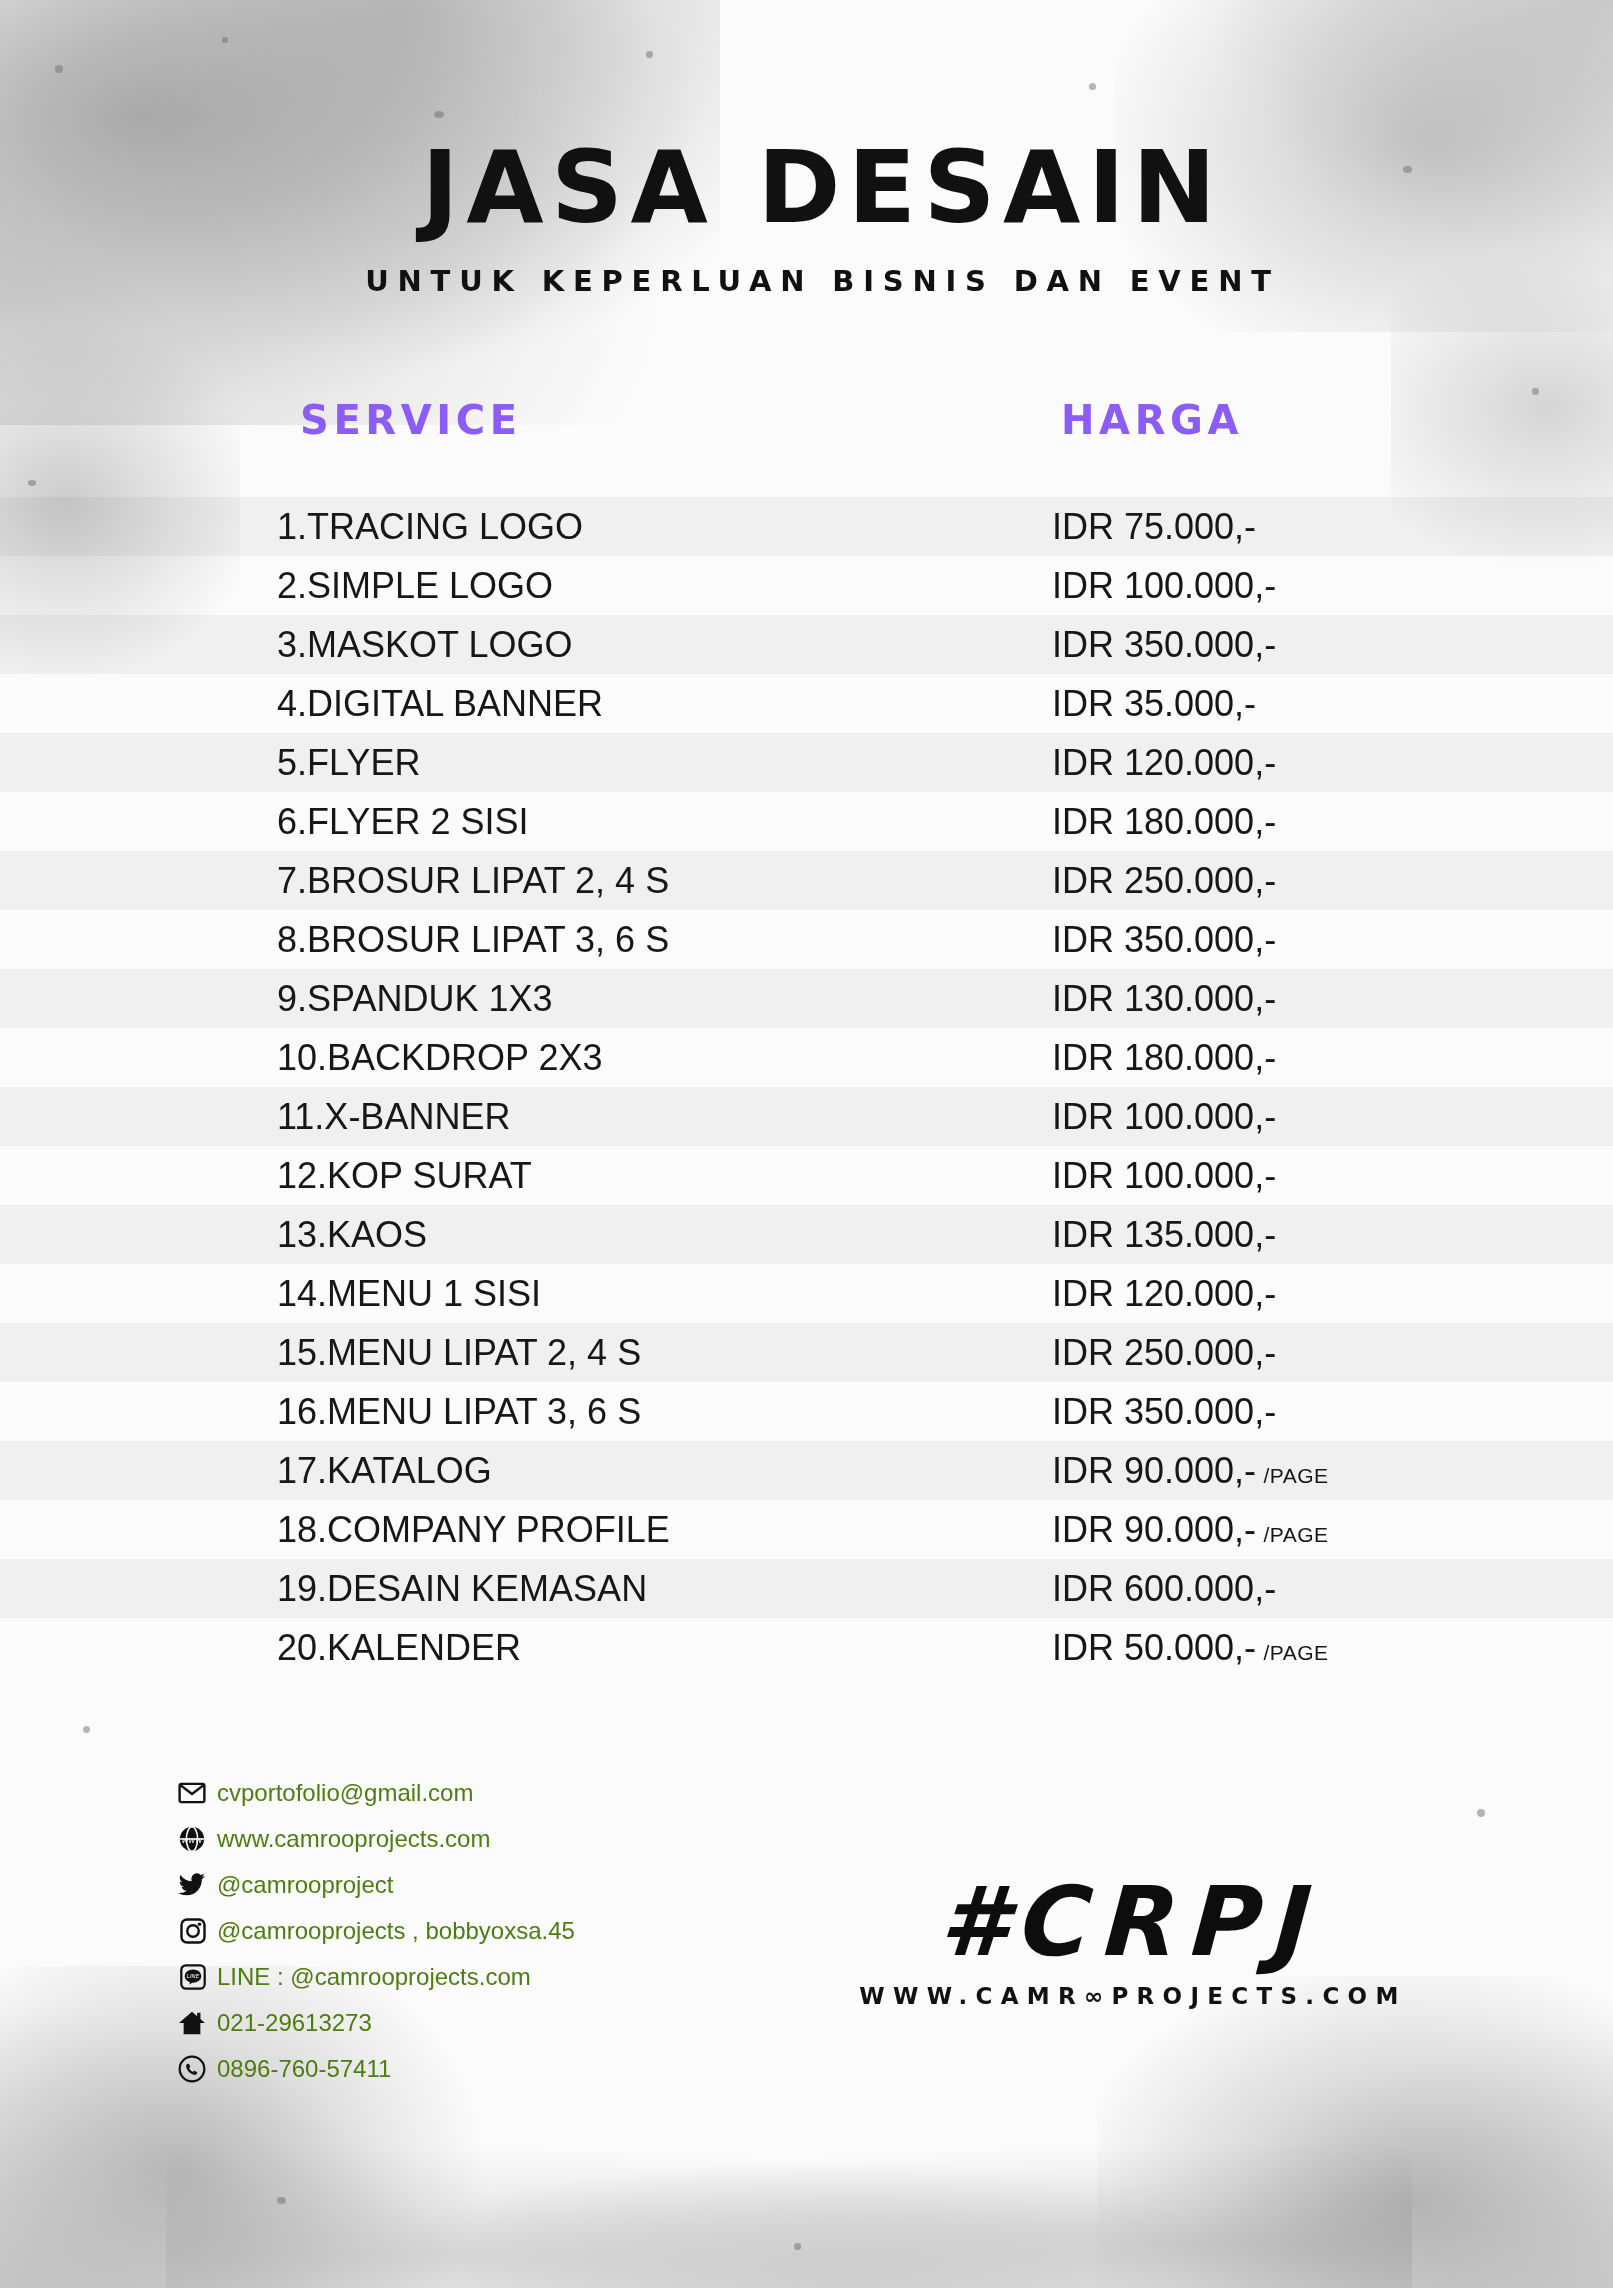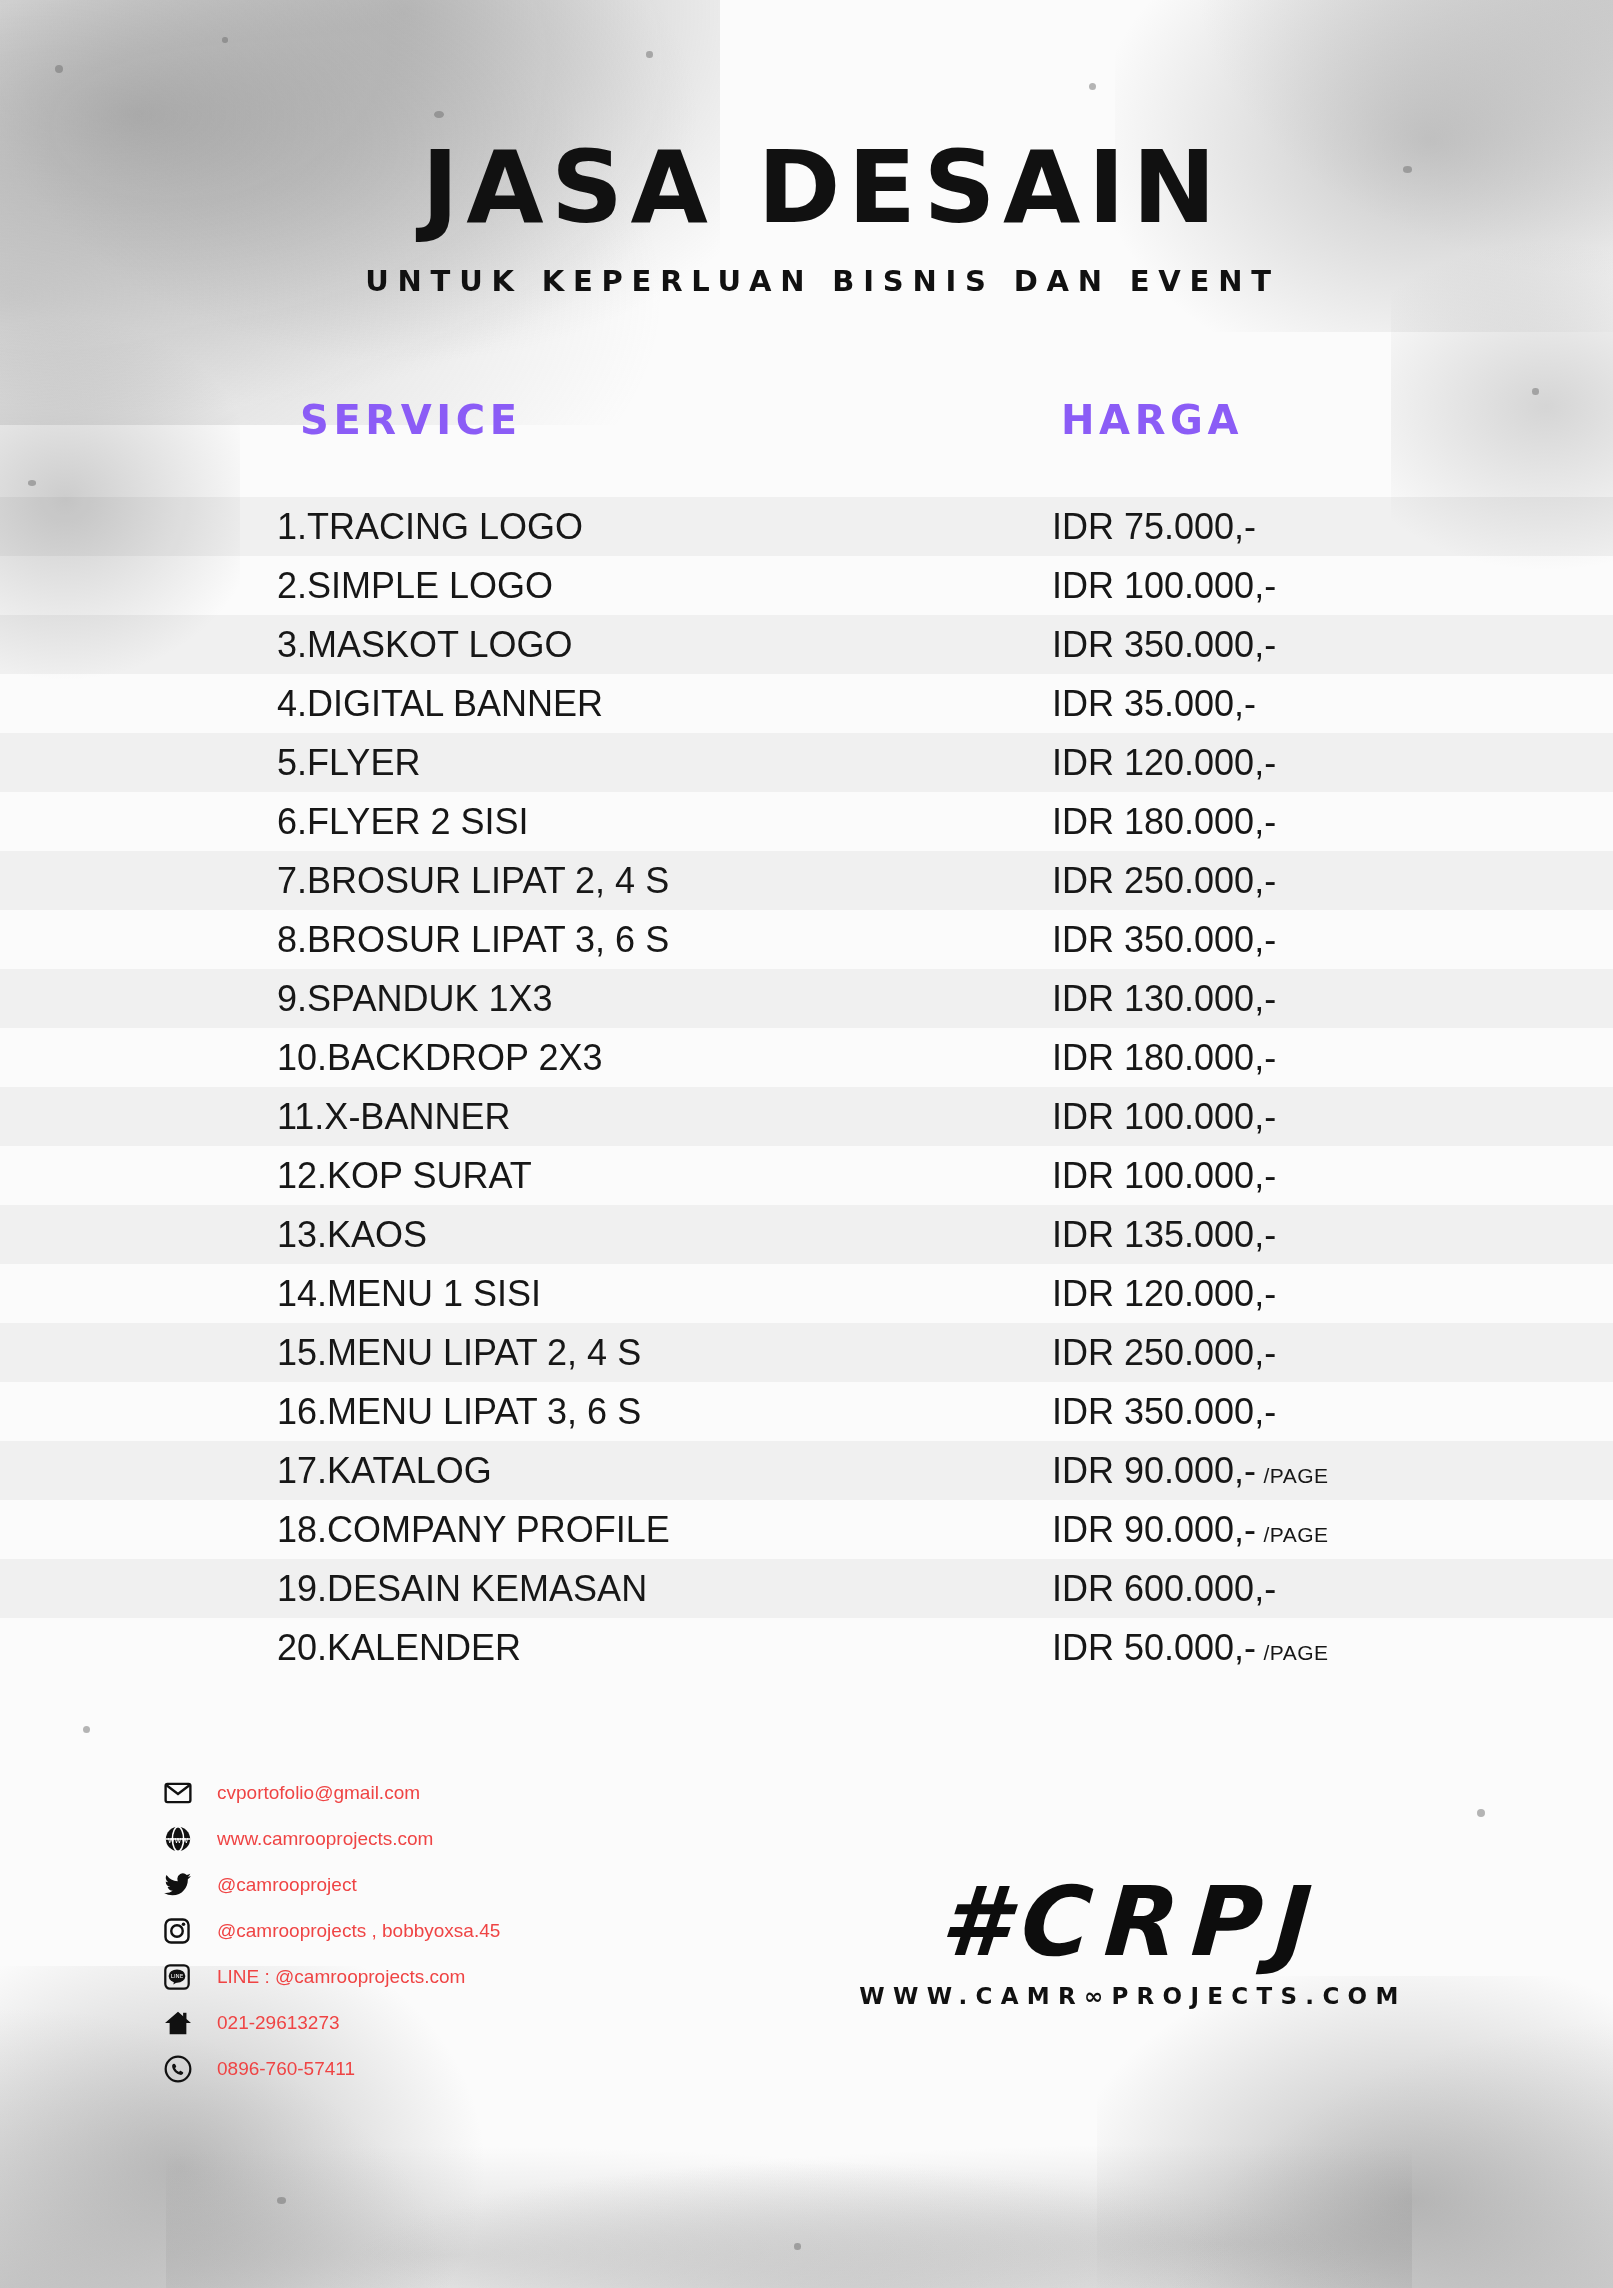--- a/index.html
+++ b/index.html
@@ -190,26 +190,27 @@
   .contact-row {
     display: flex;
     align-items: center;
     height: 46px;
   }
   .contact-icon {
     width: 42px;
     min-width: 42px;
     display: flex;
     align-items: center;
-    justify-content: flex-start;
+    justify-content: flex-end;
     color: #111111;
+    font-style: italic;
   }
   .contact-text {
-    font-size: 19px;
-    color: #ef4444;
+    font-size: 24px;
+    color: #4d7c0f;
     margin-left: 11px;
     white-space: nowrap;
   }
 
   
   .brand {
     position: absolute;
     right: 157px;
     top: 1874px;
     width: 646px;

